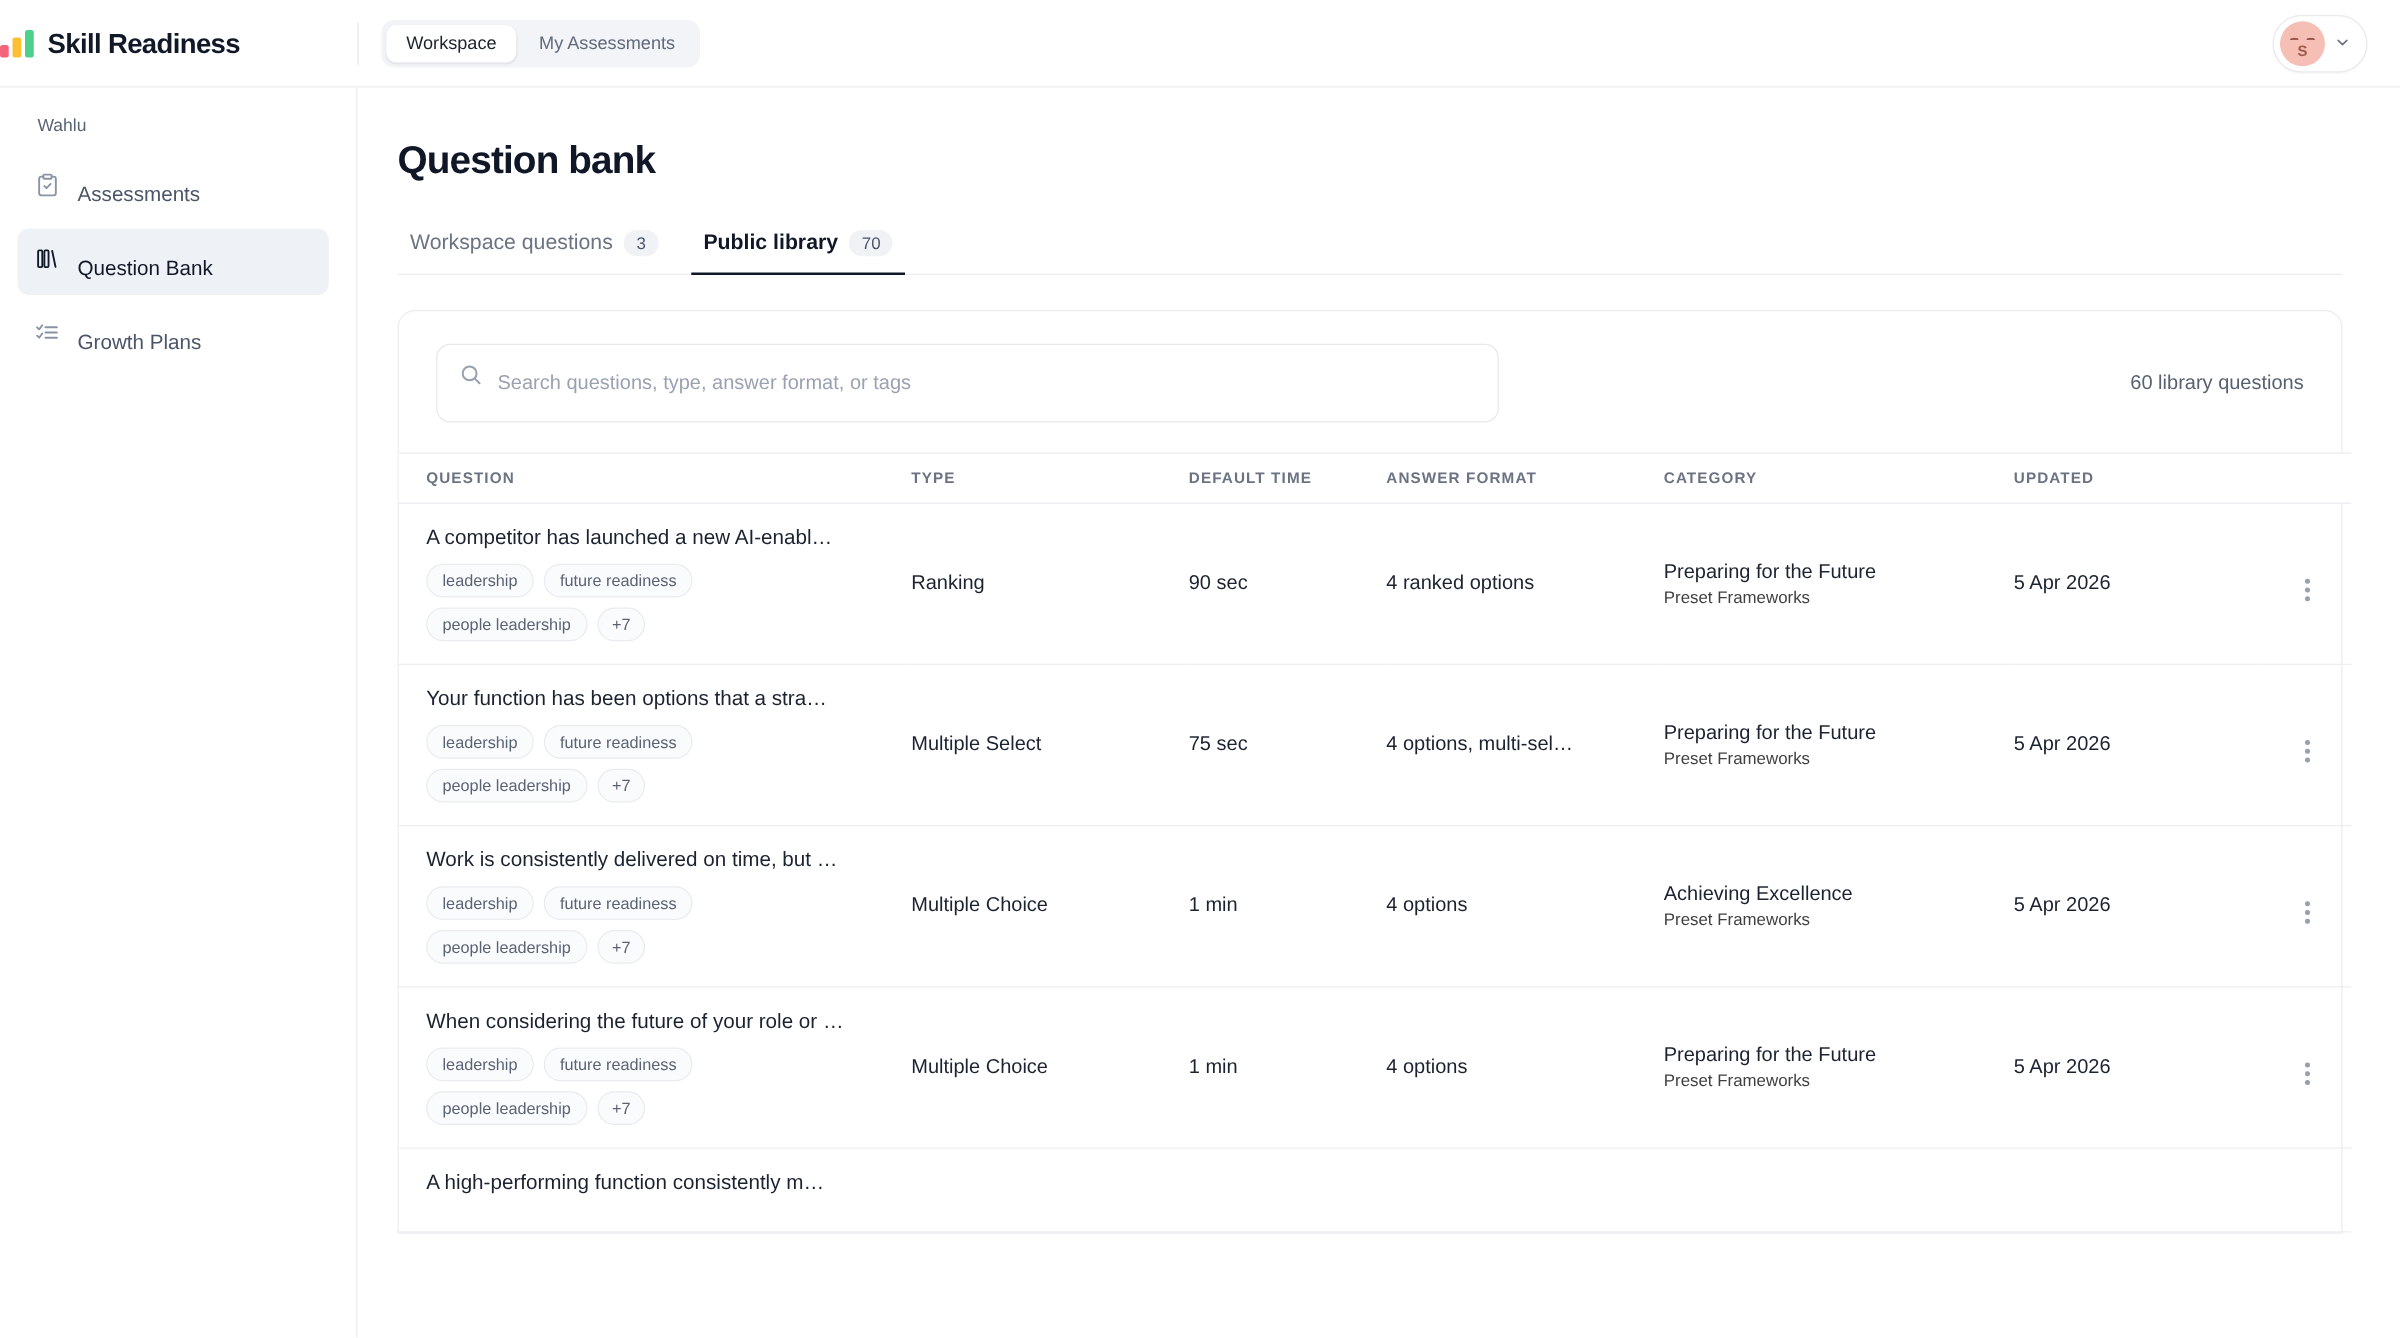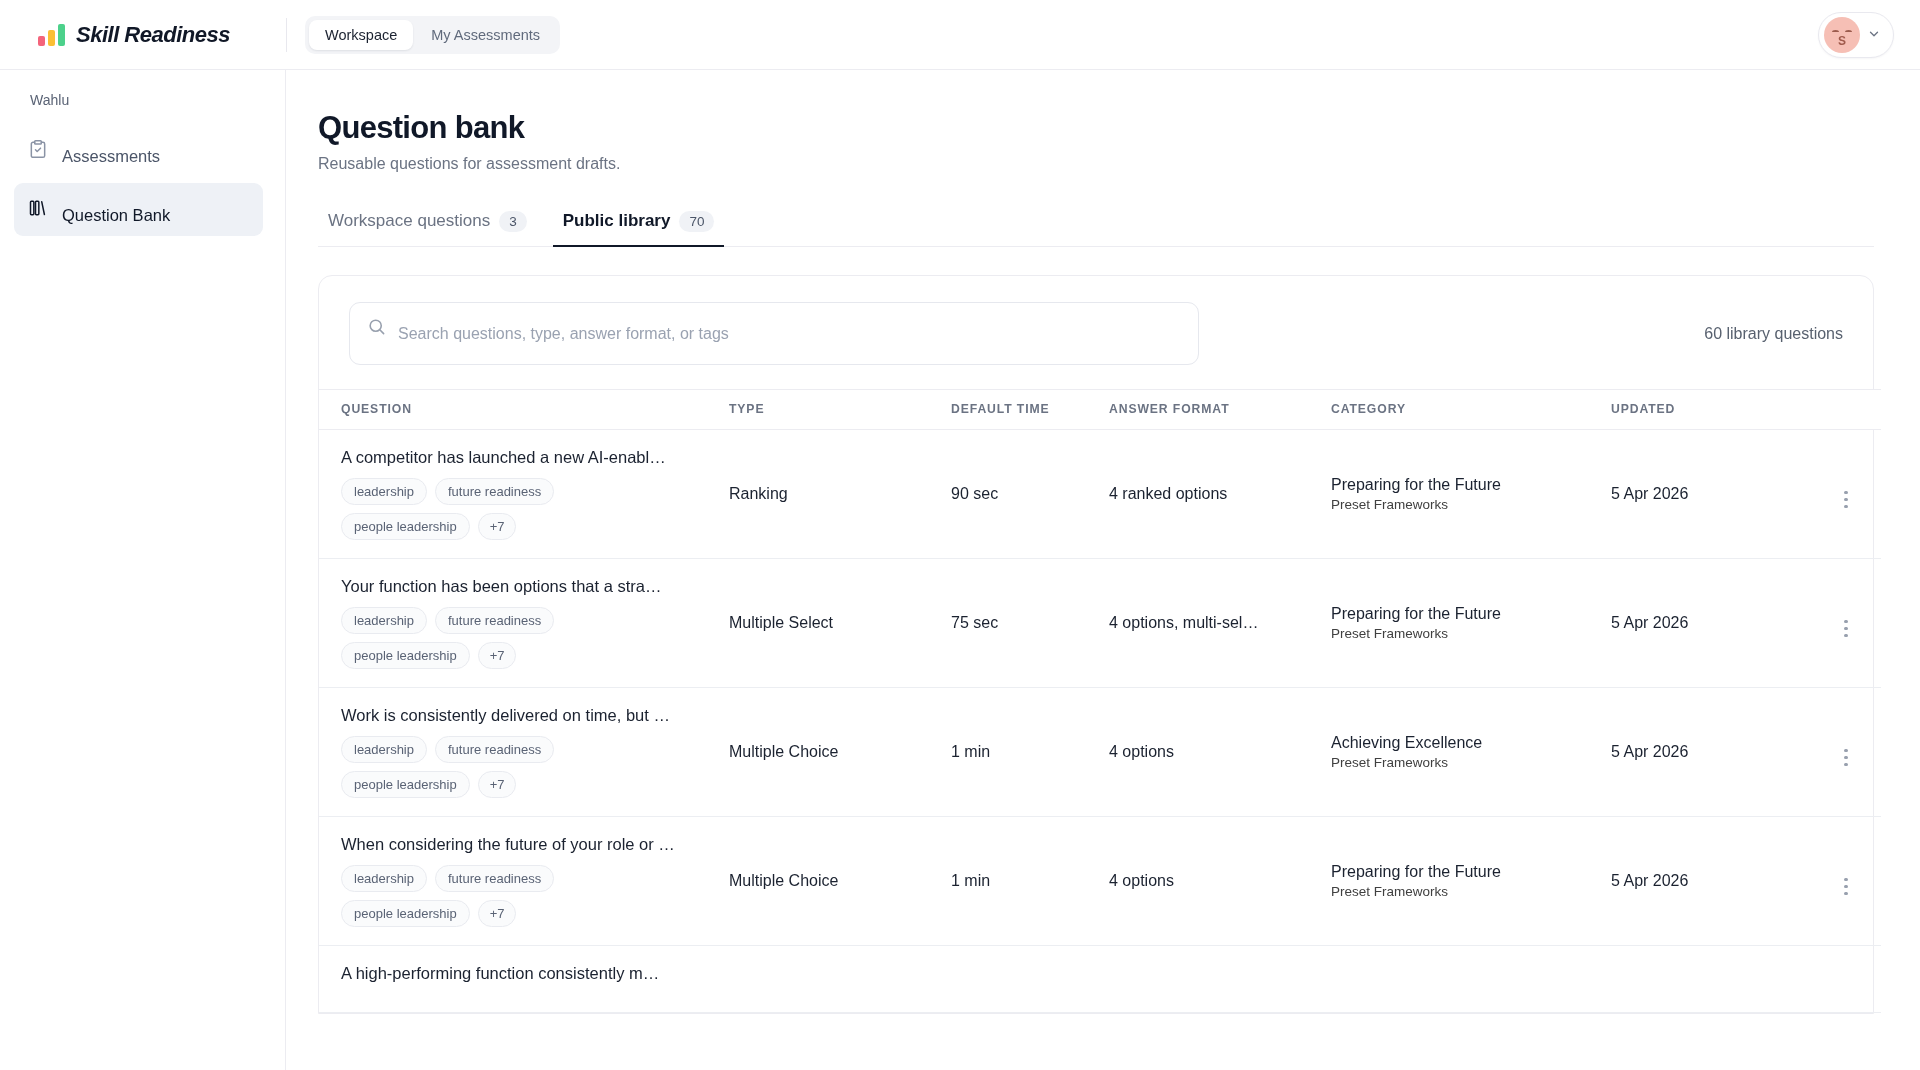--- a/index.html
+++ b/index.html
@@ -15,21 +15,21 @@
   
   .topbar {
     height: 70px; width: 100%;
     display: flex; align-items: center;
     border-bottom: 1px solid #ececf1;
     background: #fff;
     position: relative;
   }
   .brand {
     display: flex; align-items: center; gap: 11px;
-    padding-left: 38px; width: 286px; font-style: italic;
+    width: 286px;
   }
   .logo-bars { display: flex; align-items: flex-end; gap: 3px; height: 22px; }
   .logo-bars i { display: block; width: 7px; border-radius: 2px; }
   .bar-1 { height: 10px; background: #f4647b; }
   .bar-2 { height: 16px; background: #fbbf34; }
   .bar-3 { height: 22px; background: #4cd18b; }
   .brand-name {
     font-size: 22px; font-weight: bold; letter-spacing: -0.5px; color: #111827;
   }
   .topbar-divider { width: 1px; height: 34px; background: #e8e8ee; margin-right: 18px; }
@@ -221,26 +221,37 @@
       <span>
         <svg width="20" height="20" viewBox="0 0 24 24" fill="none" stroke-width="1.8" stroke-linecap="round" stroke-linejoin="round">
           <rect x="3" y="4" width="4" height="16" rx="1"></rect>
           <rect x="9" y="4" width="4" height="16" rx="1"></rect>
           <path d="M16.5 4.6l3.2 15.2"></path>
         </svg>
       </span>
       <span class="lbl">Question Bank</span>
     </div>
 
+    <div class="nav-item">
+      <span>
+        <svg width="20" height="20" viewBox="0 0 24 24" fill="none" stroke-width="1.8" stroke-linecap="round" stroke-linejoin="round">
+          <polyline points="2 7 4 9 7 5"></polyline>
+          <polyline points="2 15 4 17 7 13"></polyline>
+          <line x1="10" y1="7" x2="21" y2="7"></line>
+          <line x1="10" y1="12" x2="21" y2="12"></line>
+          <line x1="10" y1="17" x2="21" y2="17"></line>
+        </svg>
+      </span>
+      <span class="lbl">Growth Plans</span>
+    </div>
 
   </div>
 
   <div class="main">
     <div class="page-title">Question bank</div>
-    <div class="page-sub">Reusable questions for assessment drafts.</div>
 
     <div class="tabs">
       <div class="tab">
         <span>Workspace questions</span>
         <span class="pill-count">3</span>
       </div>
       <div class="tab active">
         <span>Public library</span>
         <span class="pill-count">70</span>
       </div>

